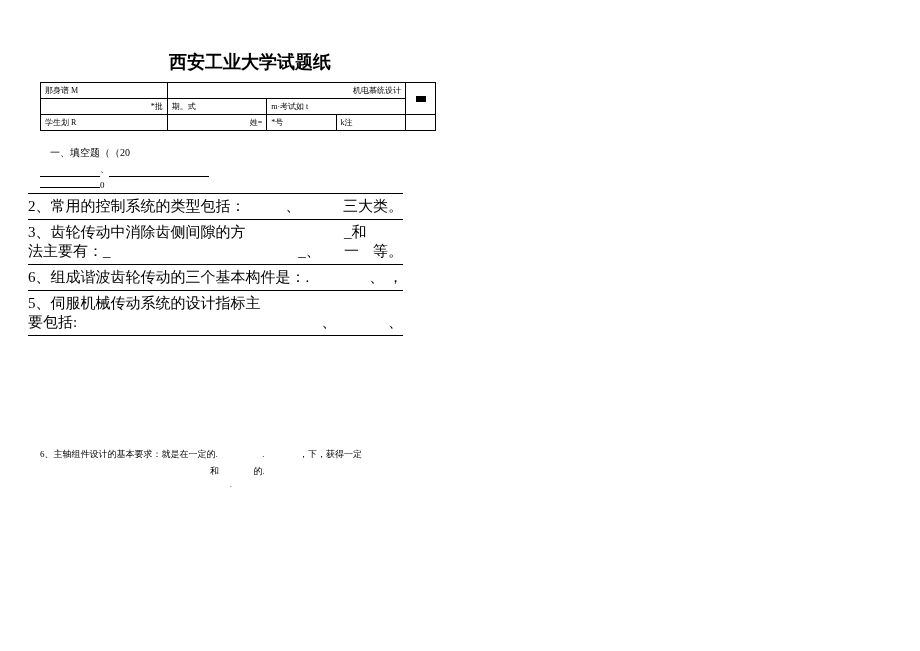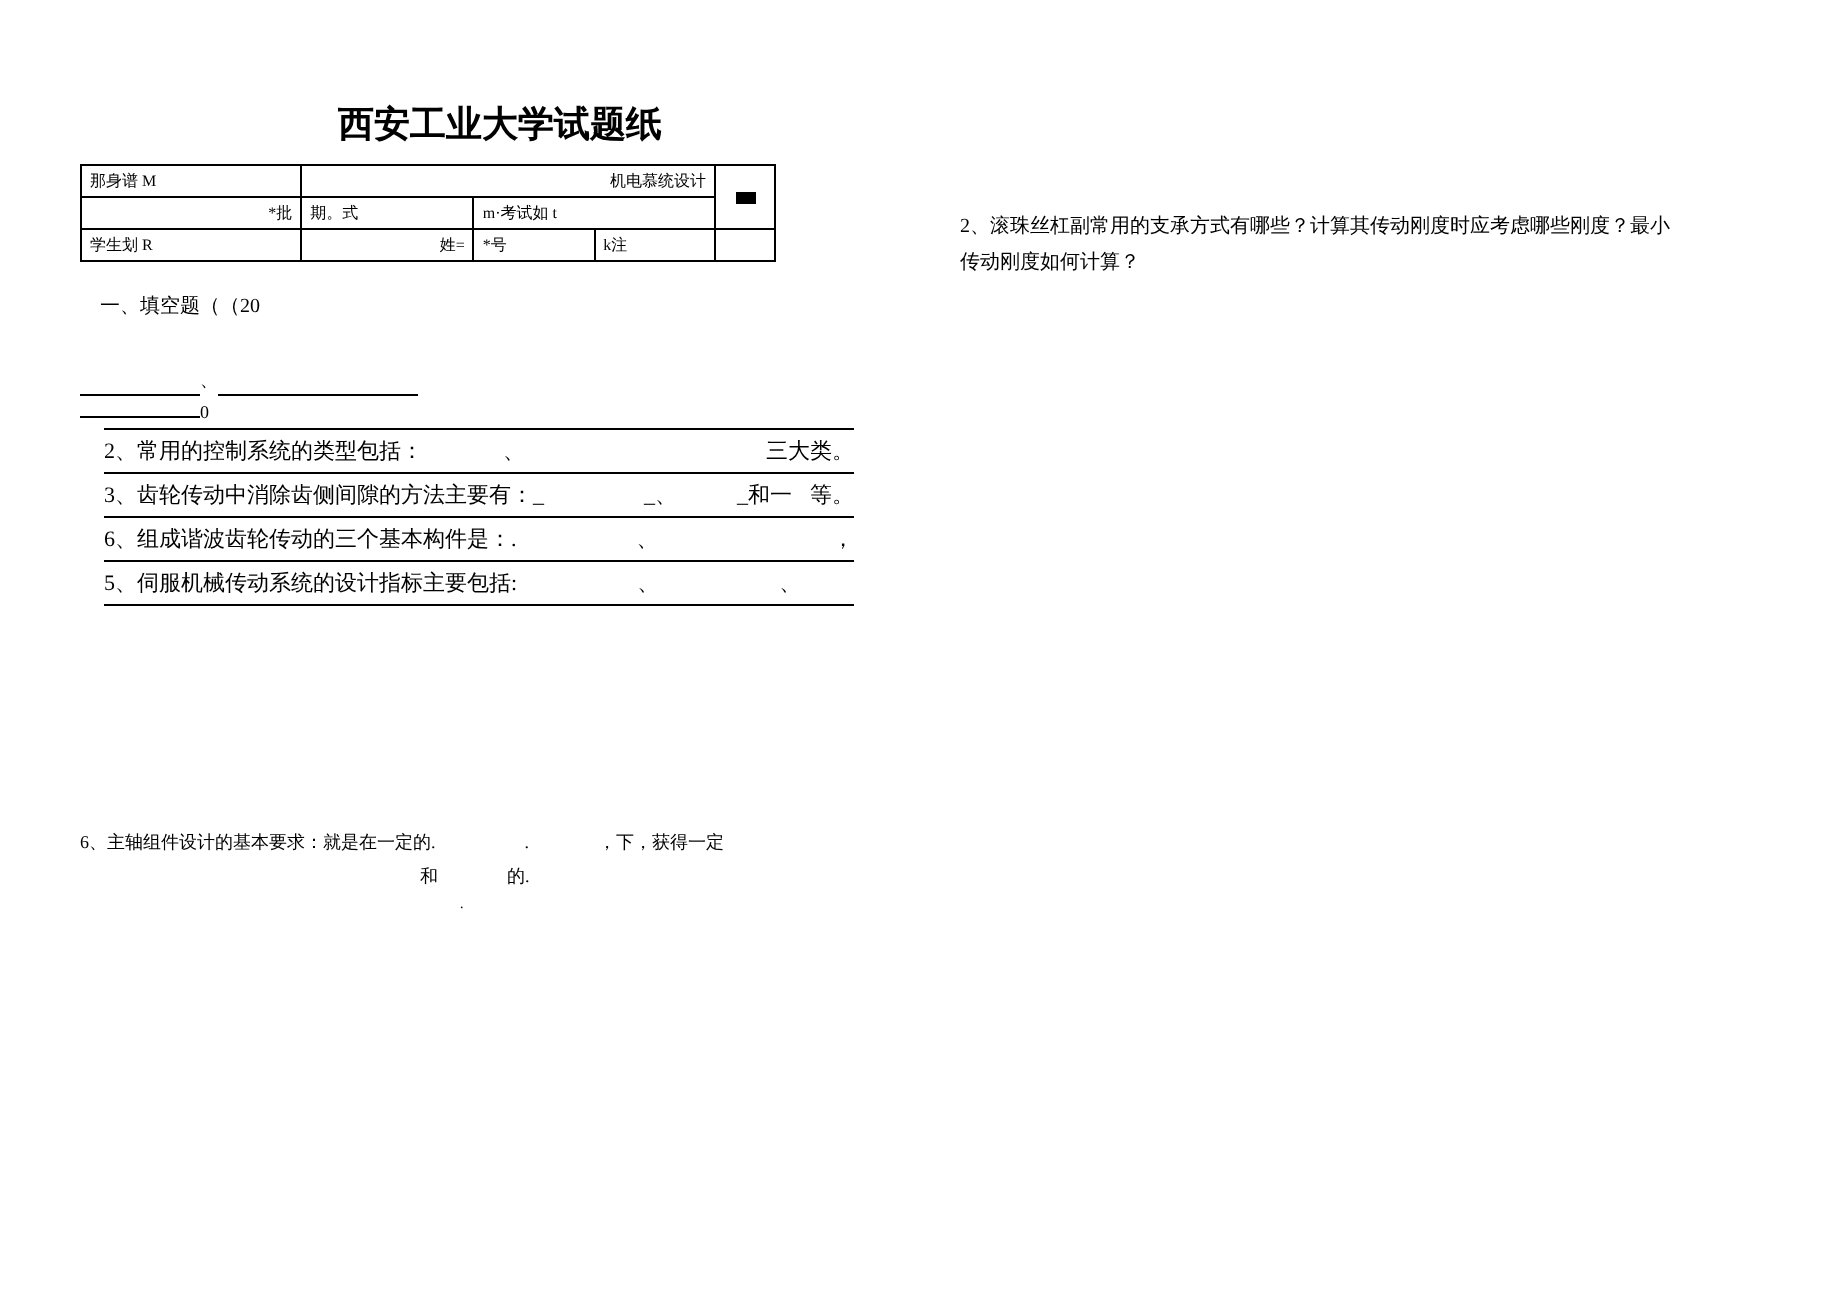--- a/index.html
+++ b/index.html
@@ -27,34 +27,34 @@
     }
     .title {
       text-align: center;
       font-size: 18px;
       font-weight: bold;
       margin-bottom: 8px;
       margin-left: 40px;
     }
     table.header-table {
       border-collapse: collapse;
-      width: 348px;
+      width: 396px;
       margin-left: 20px;
       margin-bottom: 15px;
     }
     table.header-table td {
       border: 1px solid #000;
       padding: 2px 4px;
       font-size: 8px;
       height: 16px;
       vertical-align: middle;
     }
     .section-header {
       margin-left: 30px;
-      margin-bottom: 22px;
+      margin-bottom: 1px;
       font-size: 10px;
     }
     .fill-block {
       margin-left: 20px;
       font-size: 9px;
       line-height: 1.8;
     }
     .fill-block .line1 {
       display: flex;
       align-items: flex-end;
@@ -67,23 +67,23 @@
     }
     .underline-med {
       display: inline-block;
       border-bottom: 1px solid #000;
       width: 100px;
       height: 10px;
     }
     .row-bordered {
       border-bottom: 1px solid #000;
       padding: 3px 0;
-      margin-left: 32px;
+      margin-left: 8px;
       width: 375px;
-      font-size: 11px;
+      font-size: 15px;
       display: flex;
       align-items: flex-end;
     }
     .row-bordered-top {
       border-top: 1px solid #000;
     }
     .q6 {
       margin-left: 20px;
       margin-top: 110px;
       font-size: 9px;
@@ -190,16 +190,13 @@
       <div style="margin-left:170px;">
         <span>和</span>
         <span style="display:inline-block;width:30px;"></span>
         <span>的.</span>
       </div>
       <div style="margin-left:190px;font-size:7px;">.</div>
     </div>
 
   </div>
 
-  <div class="right-col">
-    <div class="right-q">2、滚珠丝杠副常用的支承方式有哪些？计算其传动刚度时应考虑哪些刚度？最小传动刚度如何计算？</div>
-  </div>
 </div>
 
 </body></html>

